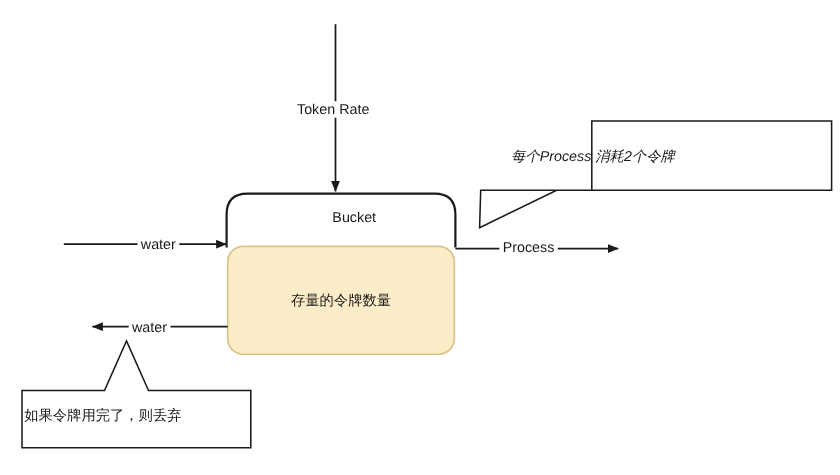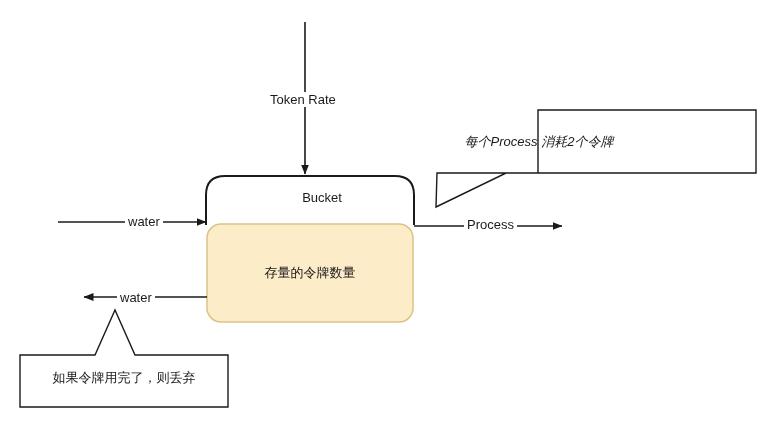--- a/index.html
+++ b/index.html
@@ -61,35 +61,35 @@
     font-size: 13px;
     color: #1a1a1a;
     white-space: nowrap;
     font-style: italic;
   }
   #callout-drop-text {
     position: absolute;
     left: 22px;
     top: 369px;
     width: 204px;
-    text-align: center;
+    text-align: left;
     font-size: 13px;
     color: #1a1a1a;
     white-space: nowrap;
   }
   #label-token-rate {
     left: 267px;
     top: 92px;
   }
   #label-water {
     left: 125px;
     top: 214px;
   }
   #label-process {
-    left: 464px;
+    left: 454px;
     top: 217px;
   }
   #label-drop {
     left: 117px;
     top: 290px;
   }
 </style>
 </head>
 <body>
 

